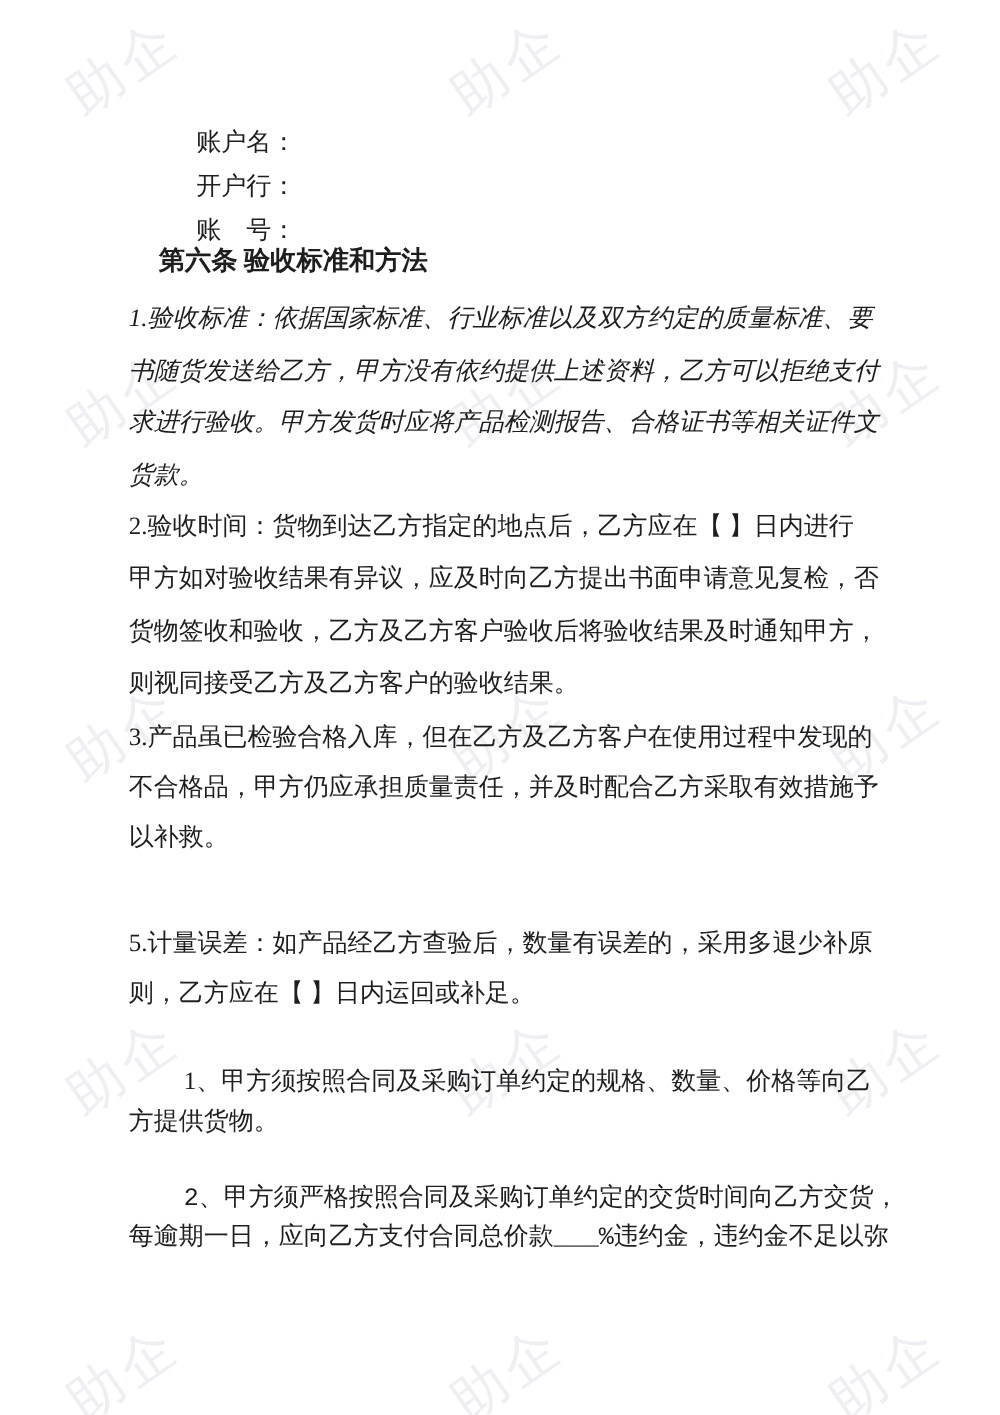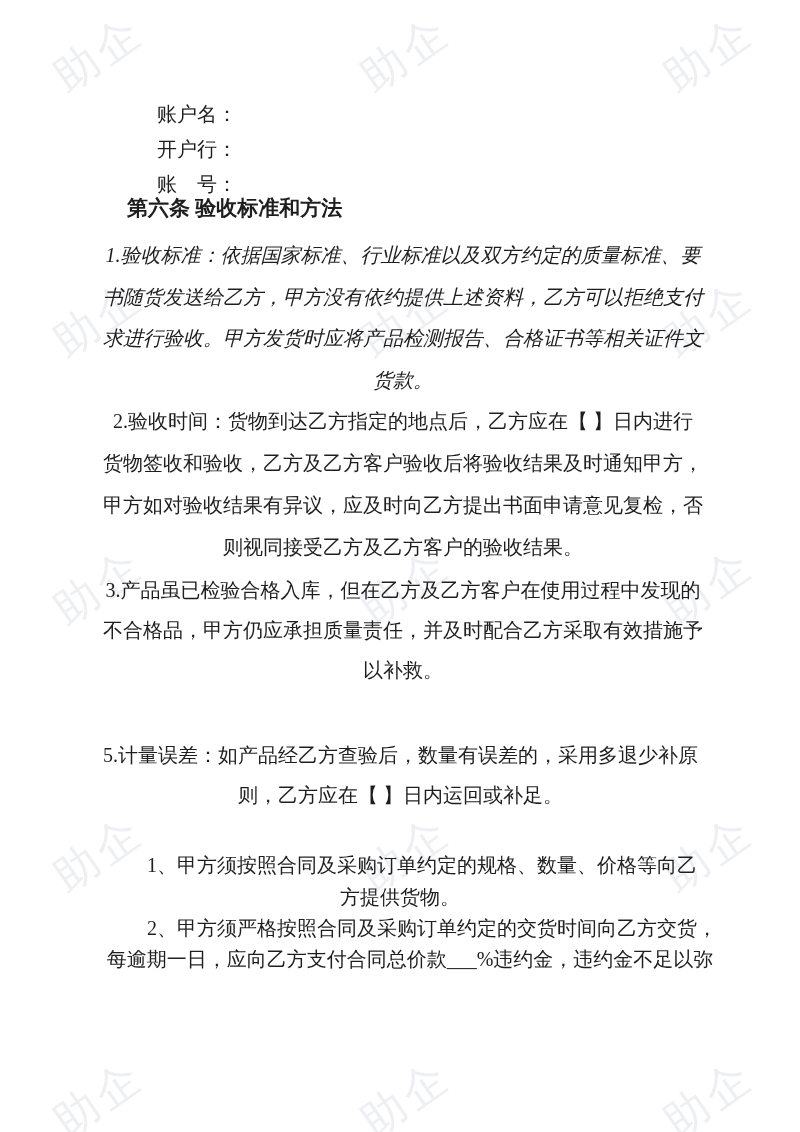--- a/index.html
+++ b/index.html
@@ -41,22 +41,22 @@
   .hd6 { left: 127px; top: 194px; font-family: Liberation Serif, serif; }
   .hd7 { left: 122px; top: 822px; }
   
   .para { position: absolute; left: 103px; font-size: 20px; }
   .p1 { top: 235px; line-height: 41.5px; font-style: italic; }
   .p2 { top: 400px; line-height: 42px; }
   .p3 { top: 570px; line-height: 40px; }
   .p4 { top: 695px; line-height: 40px; }
   .p5 { top: 735px; line-height: 40px; }
   .p6 { top: 849px; line-height: 32px; font-family: Liberation Serif, serif; }
-  .p7 { top: 913px; line-height: 31px; }
-  .ln { white-space: pre; text-align: center; }
+  .p7 { top: 944px; line-height: 31px; font-family: Liberation Mono, monospace; }
+  .ln { white-space: pre; }
   .indent { text-indent: 44px; }
 </style>
 </head>
 <body>
 
 <div class="page">
 
   <div>
     <span class="wm" style="left:50px;  top:24px;">助企</span>
     <span class="wm" style="left:357px; top:24px;">助企</span>
@@ -85,22 +85,22 @@
 
   <div class="para p1">
     <div class="ln">1.验收标准：依据国家标准、行业标准以及双方约定的质量标准、要</div>
     <div class="ln">书随货发送给乙方，甲方没有依约提供上述资料，乙方可以拒绝支付</div>
     <div class="ln">求进行验收。甲方发货时应将产品检测报告、合格证书等相关证件文</div>
     <div class="ln">货款。</div>
   </div>
 
   <div class="para p2">
     <div class="ln">2.验收时间：货物到达乙方指定的地点后，乙方应在【 】日内进行</div>
+    <div class="ln">甲方如对验收结果有异议，应及时向乙方提出书面申请意见复检，否</div>
     <div class="ln">货物签收和验收，乙方及乙方客户验收后将验收结果及时通知甲方，</div>
-    <div class="ln">甲方如对验收结果有异议，应及时向乙方提出书面申请意见复检，否</div>
     <div class="ln">则视同接受乙方及乙方客户的验收结果。</div>
   </div>
 
   <div class="para p3">
     <div class="ln">3.产品虽已检验合格入库，但在乙方及乙方客户在使用过程中发现的</div>
     <div class="ln">不合格品，甲方仍应承担质量责任，并及时配合乙方采取有效措施予</div>
     <div class="ln">以补救。</div>
   </div>
 
 

